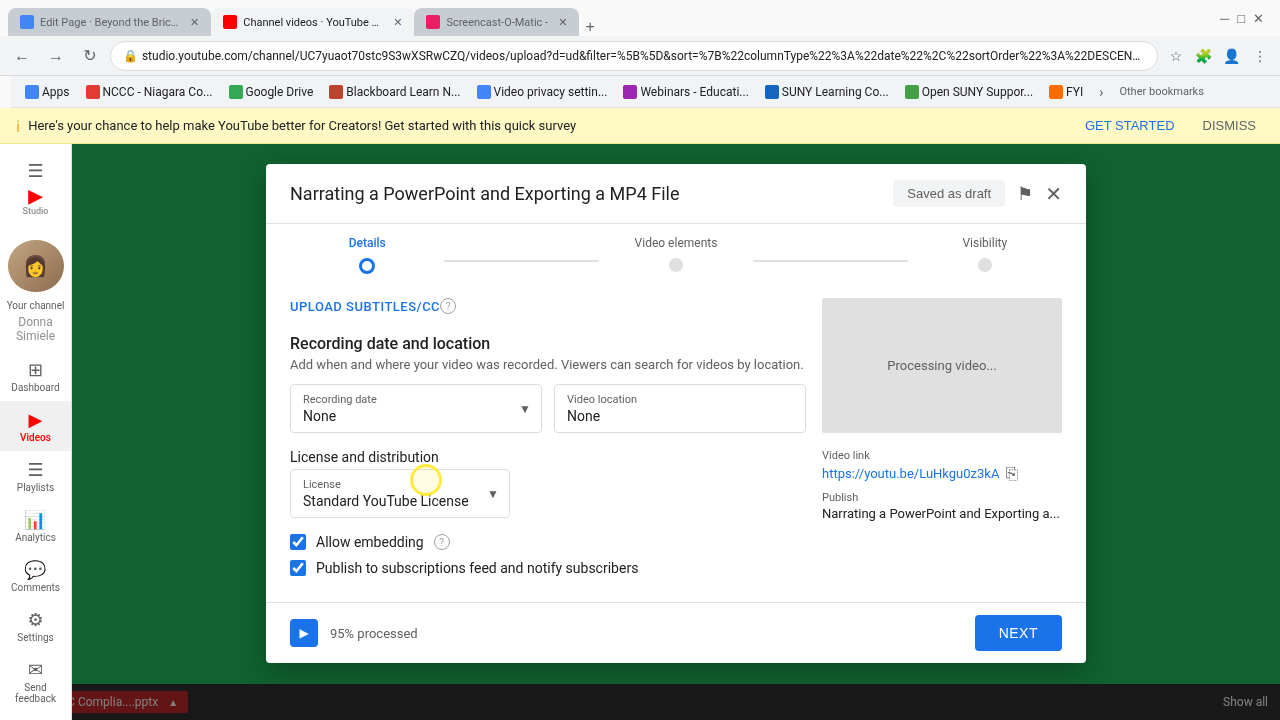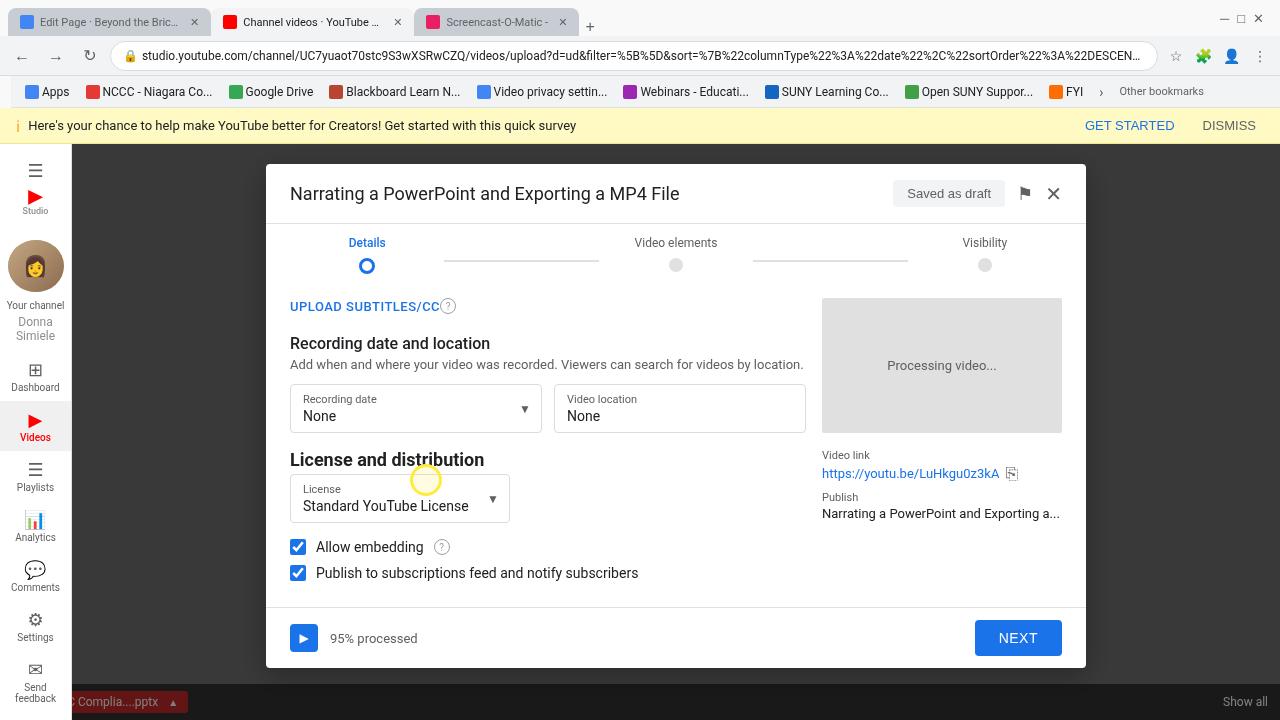--- a/index.html
+++ b/index.html
@@ -37,21 +37,21 @@
     .sidebar-menu-icon { font-size: 18px; color: #606060; cursor: pointer; }
     .yt-studio-text { font-size: 9px; color: #909090; font-weight: 500; }
     .sidebar-avatar { width: 56px; height: 56px; border-radius: 50%; background: #c4a882; margin: 8px 0; overflow: hidden; display: flex; align-items: center; justify-content: center; }
     .sidebar-item { display: flex; flex-direction: column; align-items: center; padding: 8px 4px; cursor: pointer; width: 100%; gap: 2px; }
     .sidebar-item.active { background: #f0f0f0; }
     .sidebar-item-icon { font-size: 18px; color: #606060; }
     .sidebar-item.active .sidebar-item-icon { color: #ff0000; }
     .sidebar-item-label { font-size: 10px; color: #606060; text-align: center; }
     .sidebar-item.active .sidebar-item-label { color: #ff0000; font-weight: 500; }
 
-    .main-content { flex: 1; overflow: hidden; background: #737373; position: relative; }
+    .main-content { flex: 1; overflow: hidden; background: #22c55e; position: relative; }
 
     
     .modal-overlay { position: absolute; top: 0; left: 0; right: 0; bottom: 0; background: rgba(0,0,0,0.5); display: flex; align-items: flex-start; justify-content: center; z-index: 100; padding-top: 20px; }
     .modal { background: #fff; border-radius: 4px; width: 820px; max-height: 640px; display: flex; flex-direction: column; position: relative; box-shadow: 0 8px 30px rgba(0,0,0,0.3); }
     .modal-header { display: flex; align-items: center; padding: 16px 24px; border-bottom: 1px solid #e0e0e0; }
     .modal-title { font-size: 18px; font-weight: 400; color: #202124; flex: 1; }
     .modal-header-actions { display: flex; align-items: center; gap: 12px; }
     .saved-draft-btn { background: #f1f3f4; border: none; border-radius: 4px; padding: 6px 14px; font-size: 13px; color: #606060; cursor: pointer; }
     .modal-flag-icon { font-size: 18px; color: #606060; cursor: pointer; }
     .modal-close { font-size: 20px; color: #606060; cursor: pointer; background: none; border: none; }
@@ -65,21 +65,21 @@
     .section-title { font-size: 16px; font-weight: 500; color: #202124; margin-bottom: 4px; }
     .section-desc { font-size: 13px; color: #606060; margin-bottom: 12px; }
 
     .form-row { display: flex; gap: 12px; margin-bottom: 16px; }
     .form-field { flex: 1; border: 1px solid #dadce0; border-radius: 4px; padding: 8px 12px; position: relative; }
     .form-field label { font-size: 11px; color: #606060; display: block; margin-bottom: 2px; }
     .form-field-value { font-size: 14px; color: #202124; }
     .form-field-arrow { position: absolute; right: 10px; top: 50%; transform: translateY(-50%); color: #606060; font-size: 12px; }
 
     .license-section { margin-bottom: 16px; }
-    .license-title { font-size: 18px; font-weight: 700; color: #202124; margin-bottom: 4px; }
+    .license-title { font-size: 14px; font-weight: 400; color: #202124; margin-bottom: 4px; }
     .license-links { font-size: 13px; color: #606060; margin-bottom: 12px; }
     .license-links a { color: #1a73e8; text-decoration: none; }
 
     .checkbox-row { display: flex; align-items: center; gap: 10px; margin-bottom: 10px; }
     .checkbox-row input[type="checkbox"] { width: 16px; height: 16px; accent-color: #1a73e8; }
     .checkbox-label { font-size: 14px; color: #202124; }
 
     .two-col { display: flex; gap: 16px; }
     .left-col { flex: 1; }
     .right-col { width: 240px; }

